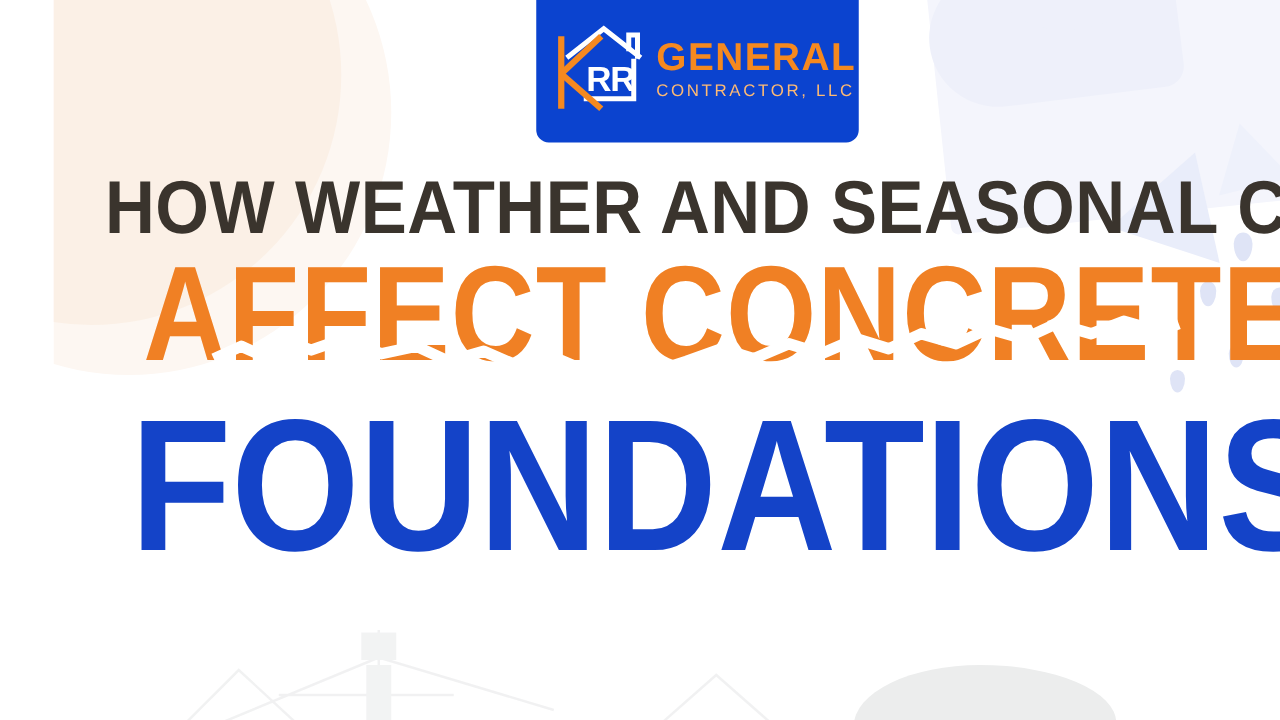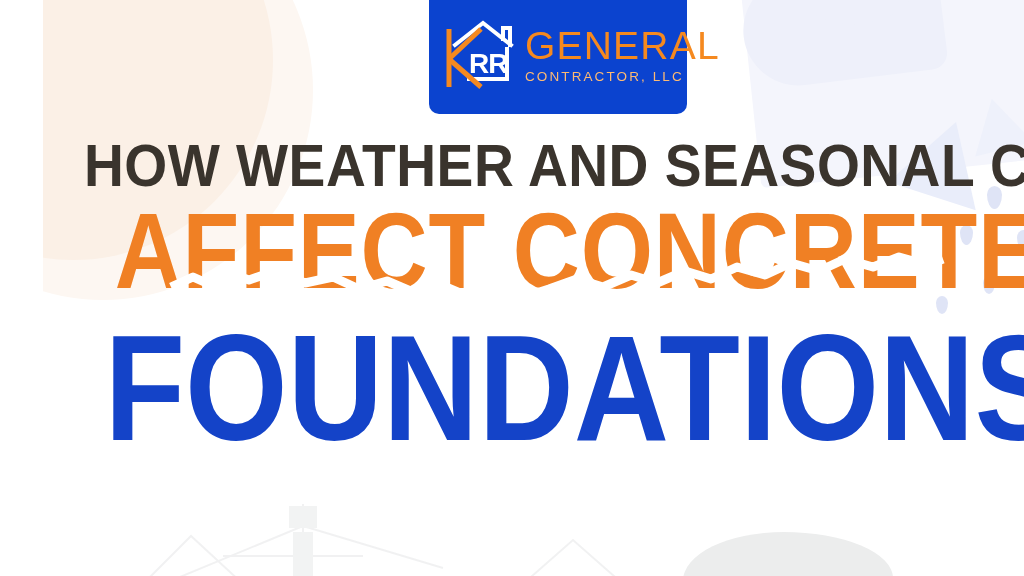--- a/index.html
+++ b/index.html
@@ -144,22 +144,22 @@
   }
   .logo-words {
     display: flex;
     flex-direction: column;
     justify-content: center;
     margin-left: 2px;
     padding-top: 2px;
   }
   .logo-general {
     color: #f5891f;
-    font-size: 39px;
-    font-weight: normal;
+    font-size: 31px;
+    font-weight: bold;
     letter-spacing: 1.2px;
     line-height: 1;
     font-family: "Liberation Sans", sans-serif;
   }
   .logo-sub {
     color: #fdba74;
     font-size: 13.5px;
     letter-spacing: 2.1px;
     line-height: 1;
     margin-top: 5px;

